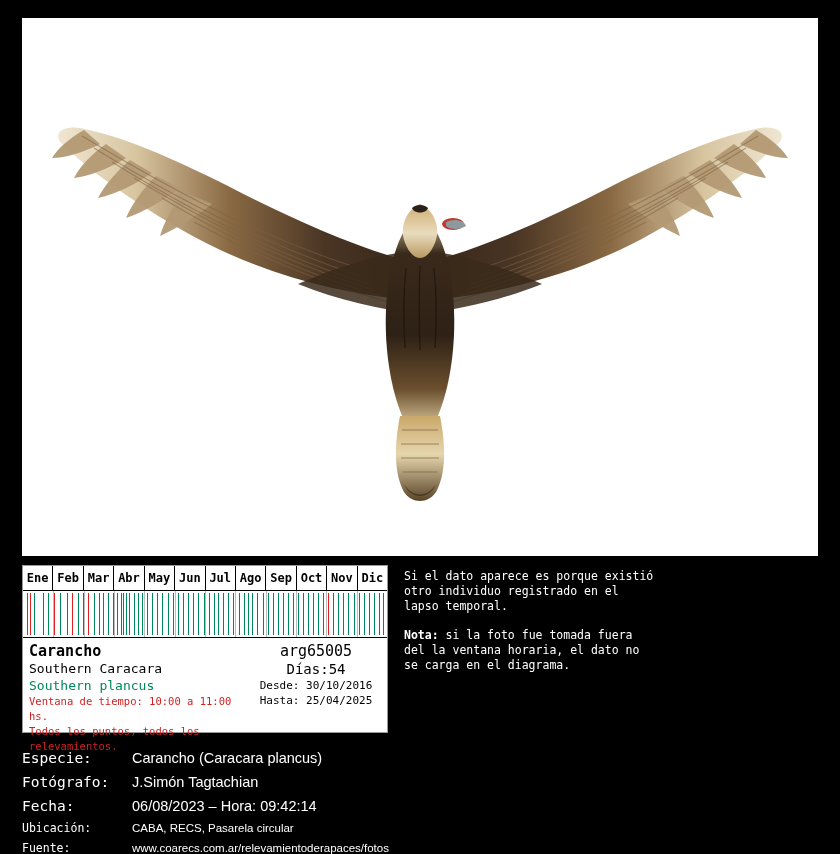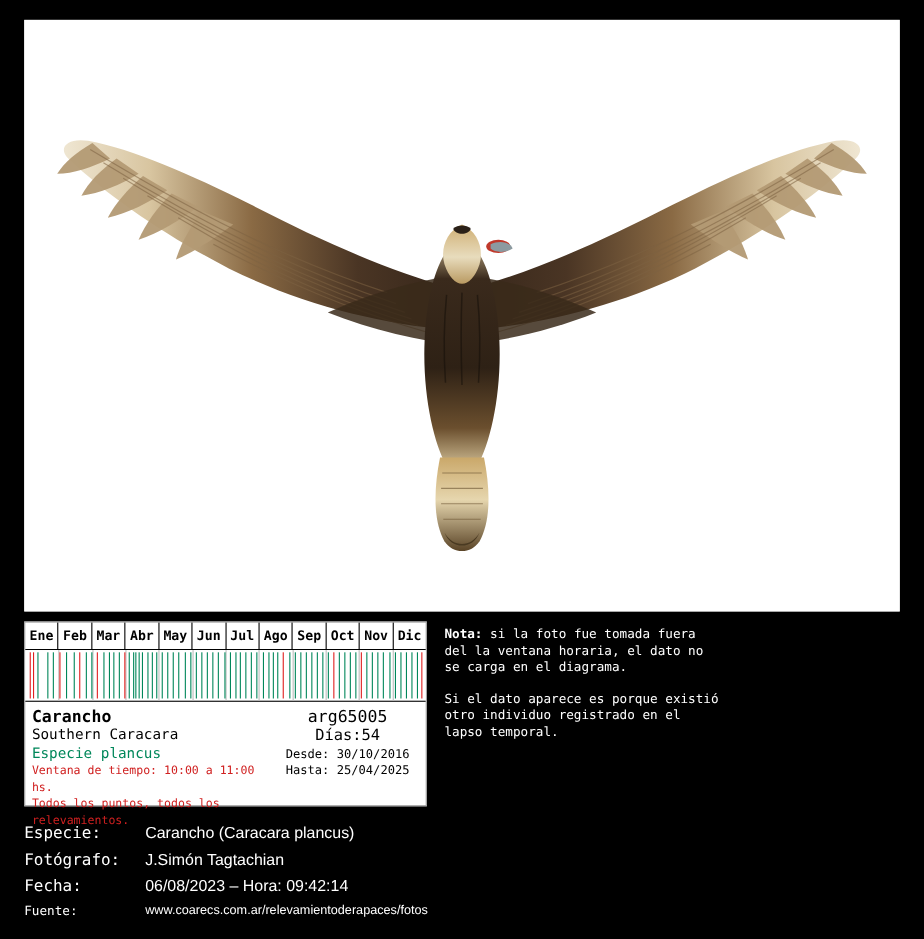--- a/index.html
+++ b/index.html
@@ -424,51 +424,55 @@
           <div class="tick green" style="left: 95%;"></div>
           <div class="tick green" style="left: 96.4%;"></div>
           <div class="tick green" style="left: 97.8%;"></div>
           <div class="tick red" style="left: 99%;"></div>
         </div>
 
       <div id="card-text">
         <div id="card-left">
           <div class="sp-common">Carancho</div>
           <div class="sp-english">Southern Caracara</div>
-          <div class="sp-latin">Especie plancus</div>
+          <div class="sp-latin">Southern plancus</div>
           <div class="sp-window">Ventana de tiempo: 10:00 a 11:00 hs.</div>
           <div class="sp-all">Todos los puntos, todos los relevamientos.</div>
         </div>
         <div id="card-right">
           <div class="code">arg65005</div>
           <div class="days">Días:54</div>
           <div class="range">Desde: 30/10/2016</div>
           <div class="range">Hasta: 25/04/2025</div>
         </div>
       </div>
     </div>
 
     <div id="notes">
+      <p>Si el dato aparece es porque existió otro individuo registrado en el lapso temporal.</p>
       <p><b>Nota:</b><span> si la foto fue tomada fuera del la ventana horaria, el dato no se carga en el diagrama.</span></p>
-      <p>Si el dato aparece es porque existió otro individuo registrado en el lapso temporal.</p>
     </div>
   </div>
 
   <div id="meta">
       <div class="meta-line big">
         <span class="mlabel">Especie:</span>
         <span class="mval">Carancho (Caracara plancus)</span>
       </div>
       <div class="meta-line big">
         <span class="mlabel">Fotógrafo:</span>
         <span class="mval">J.Simón Tagtachian</span>
       </div>
       <div class="meta-line big">
         <span class="mlabel">Fecha:</span>
         <span class="mval">06/08/2023 – Hora: 09:42:14</span>
       </div>
       <div class="meta-line small">
+        <span class="mlabel">Ubicación:</span>
+        <span class="mval">CABA, RECS, Pasarela circular</span>
+      </div>
+      <div class="meta-line small">
         <span class="mlabel">Fuente:</span>
         <span class="mval">www.coarecs.com.ar/relevamientoderapaces/fotos</span>
       </div>
     </div>
 
 </div>
 
 </body></html>

